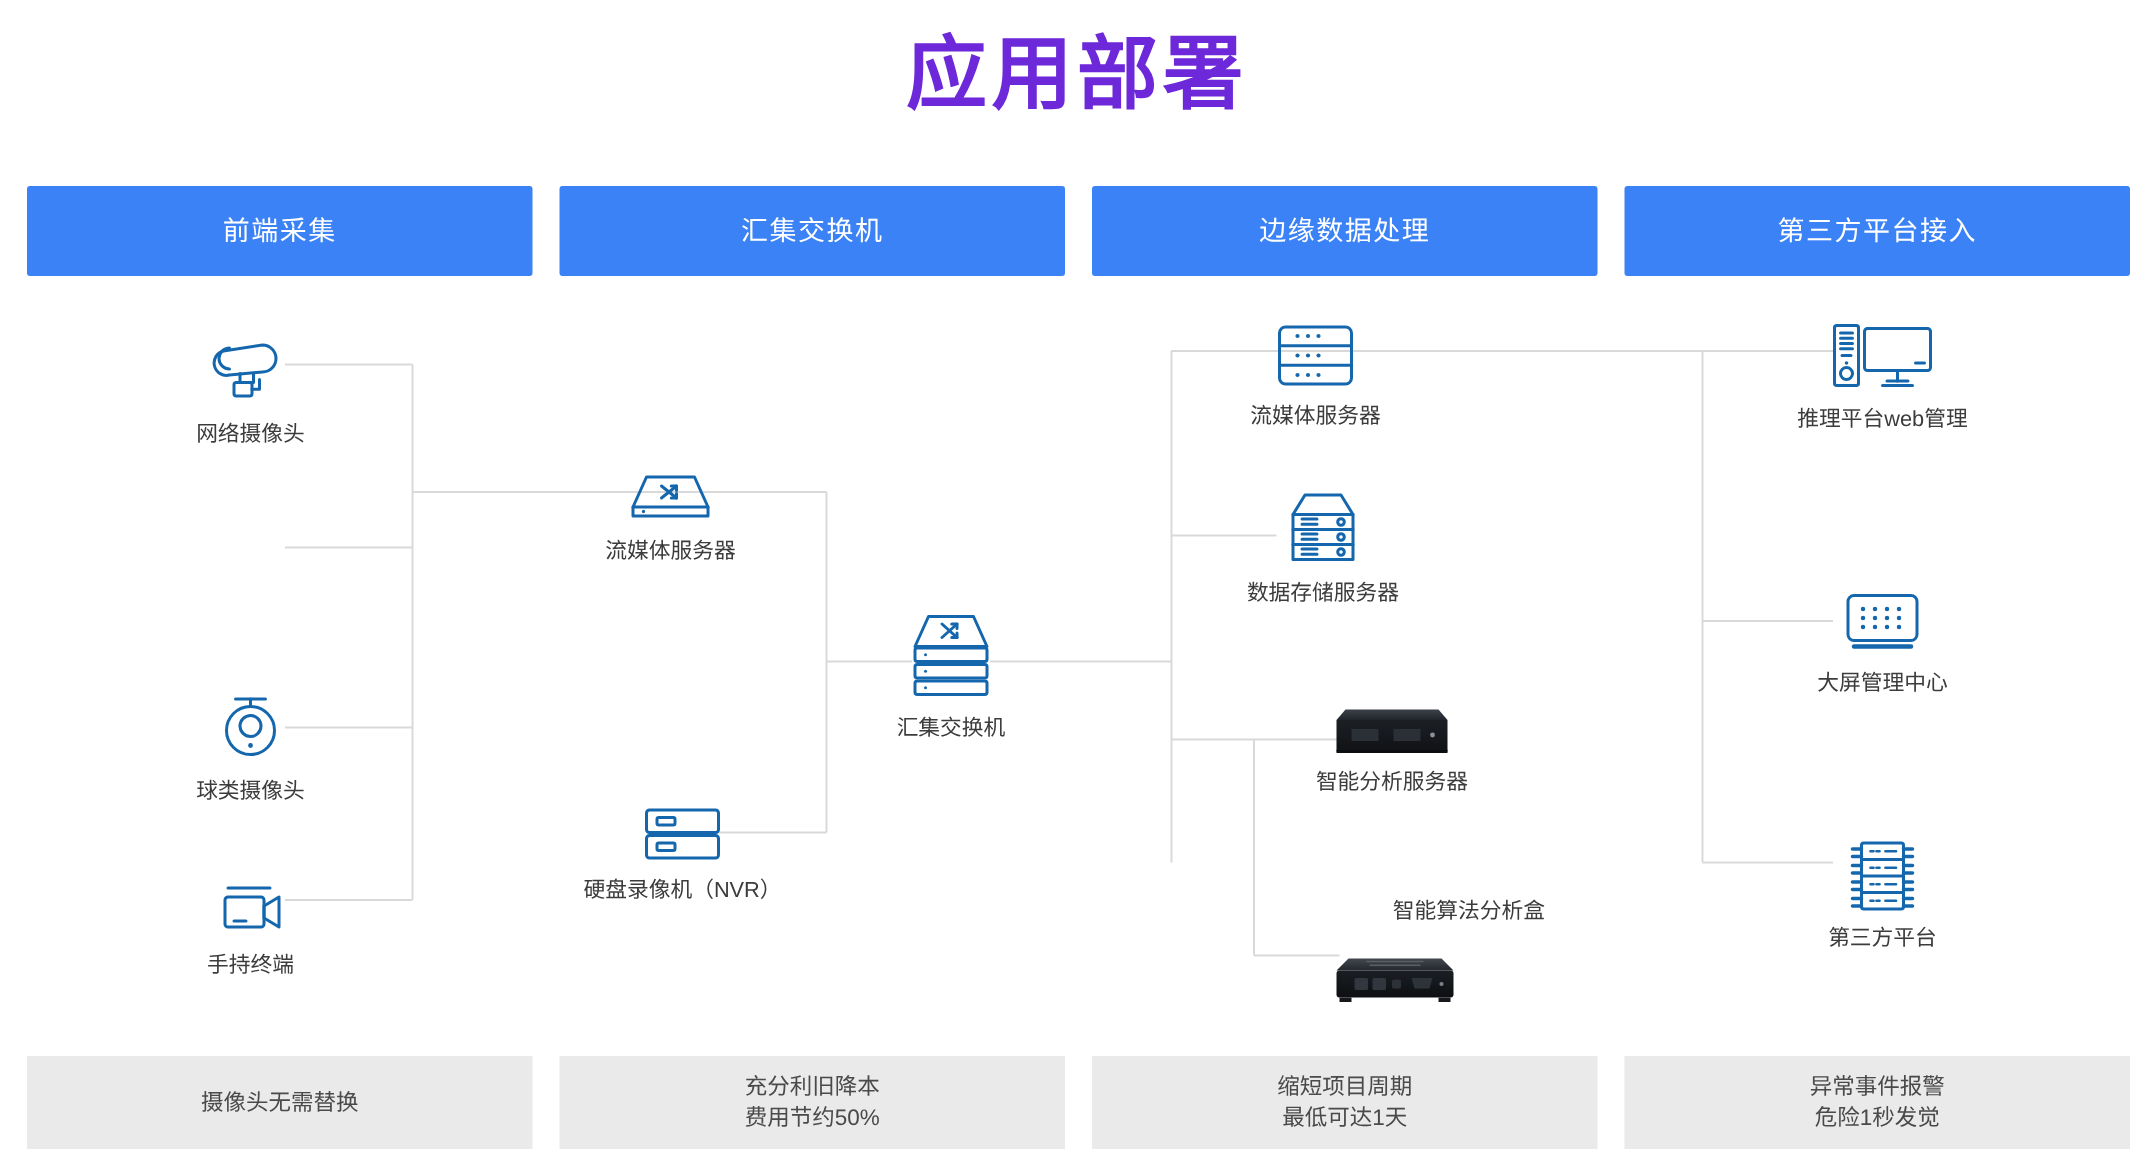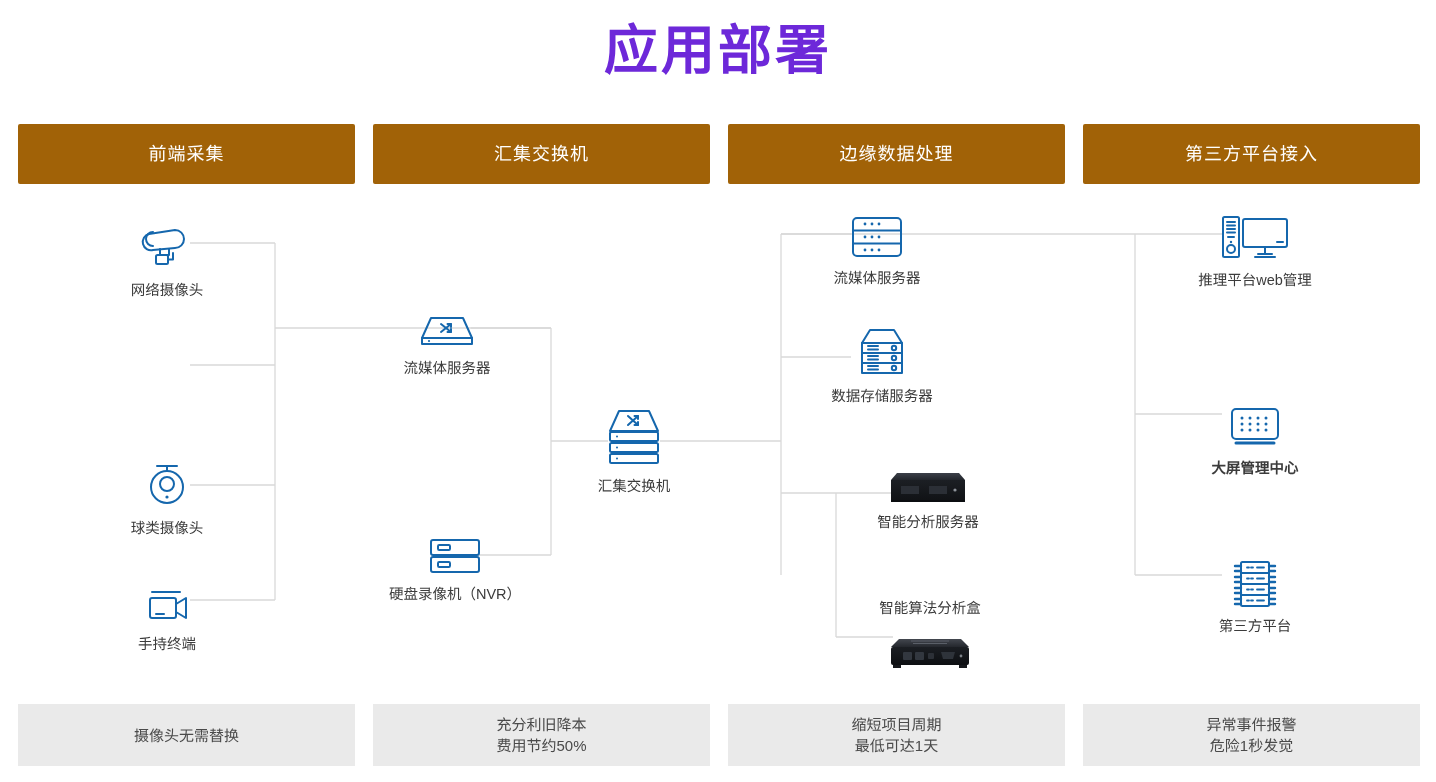--- a/index.html
+++ b/index.html
@@ -29,21 +29,21 @@
     color: #6d28d9;
     letter-spacing: 3px;
     line-height: 72px;
   }
 
   
   .col-header {
     position: absolute;
     top: 124px;
     height: 60px;
-    background: #a16207;
+    background: #3b82f6;
     color: #ffffff;
     font-size: 18px;
     line-height: 60px;
     text-align: center;
     letter-spacing: 1px;
     border-radius: 2px;
   }
 
   
   .col-footer {
@@ -82,21 +82,21 @@
     align-items: flex-end;
     justify-content: center;
   }
   .node .label {
     margin-top: 8px;
     font-size: 14.5px;
     color: #3c3c3c;
     white-space: nowrap;
     line-height: 20px;
   }
-  .node.label-first .label { margin-top: 0; margin-bottom: 20px; }
+  .node.label-first .label { margin-top: 0; margin-bottom: 20px; text-align: right; }
   .node.label-first .icon-wrap { align-items: flex-start; }
 
   
   .photo {
     display: block;
     border-radius: 2px;
   }
 </style>
 </head>
 <body>
@@ -342,21 +342,21 @@
         <rect x="24" y="5" width="44" height="28" rx="2"></rect>
         <path d="M58,28 L64,28"></path>
         <path d="M46,33 L46,40"></path>
         <path d="M36,43 L56,43"></path>
         <path d="M39,40 L53,40"></path>
       </svg>
     </div>
     <div class="label">推理平台web管理</div>
   </div>
 
-  <div class="node" style="left:1155px; top:396px;font-weight:bold;">
+  <div class="node" style="left:1155px; top:384px;">
     <div class="icon-wrap">
       <svg width="56" height="44" viewBox="0 0 56 44" fill="none" stroke="#1567ad" stroke-width="2" stroke-linejoin="round" stroke-linecap="round">
         <rect x="5" y="3" width="46" height="30" rx="4"></rect>
         <g fill="#1567ad" stroke="none">
           <circle cx="15" cy="12" r="1.5"></circle>
             <circle cx="23" cy="12" r="1.5"></circle>
           <circle cx="31" cy="12" r="1.5"></circle>
             <circle cx="39" cy="12" r="1.5"></circle>
           <circle cx="15" cy="18" r="1.5"></circle>
             <circle cx="23" cy="18" r="1.5"></circle>

